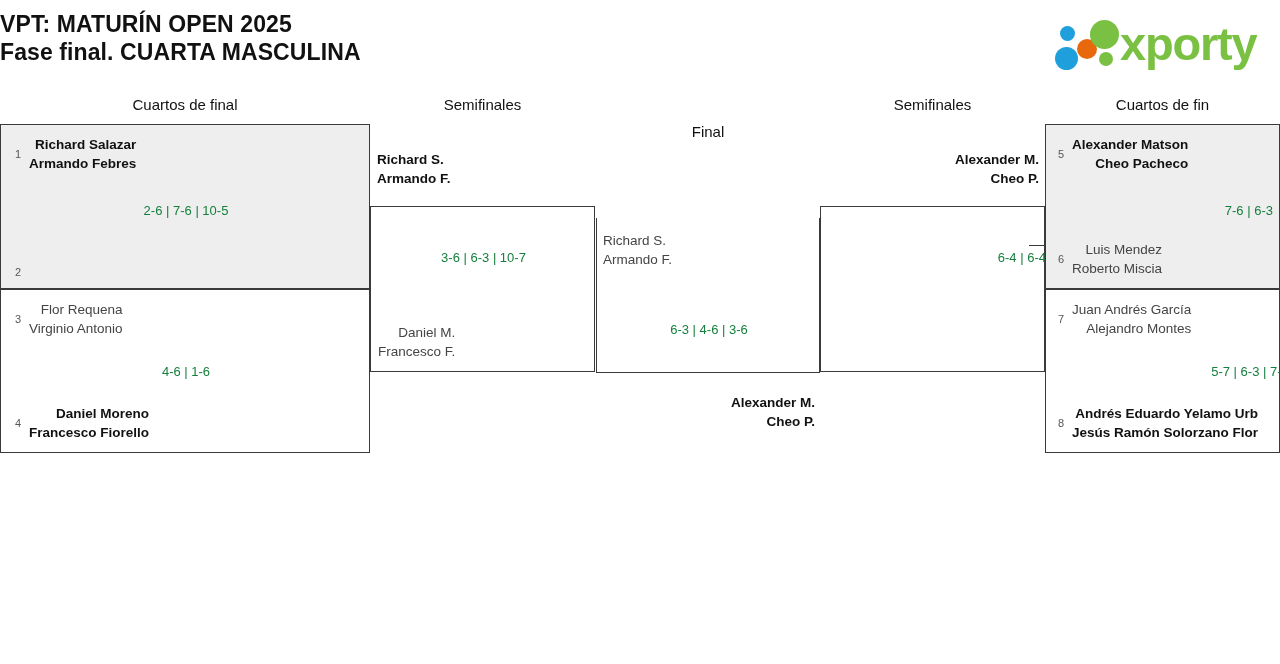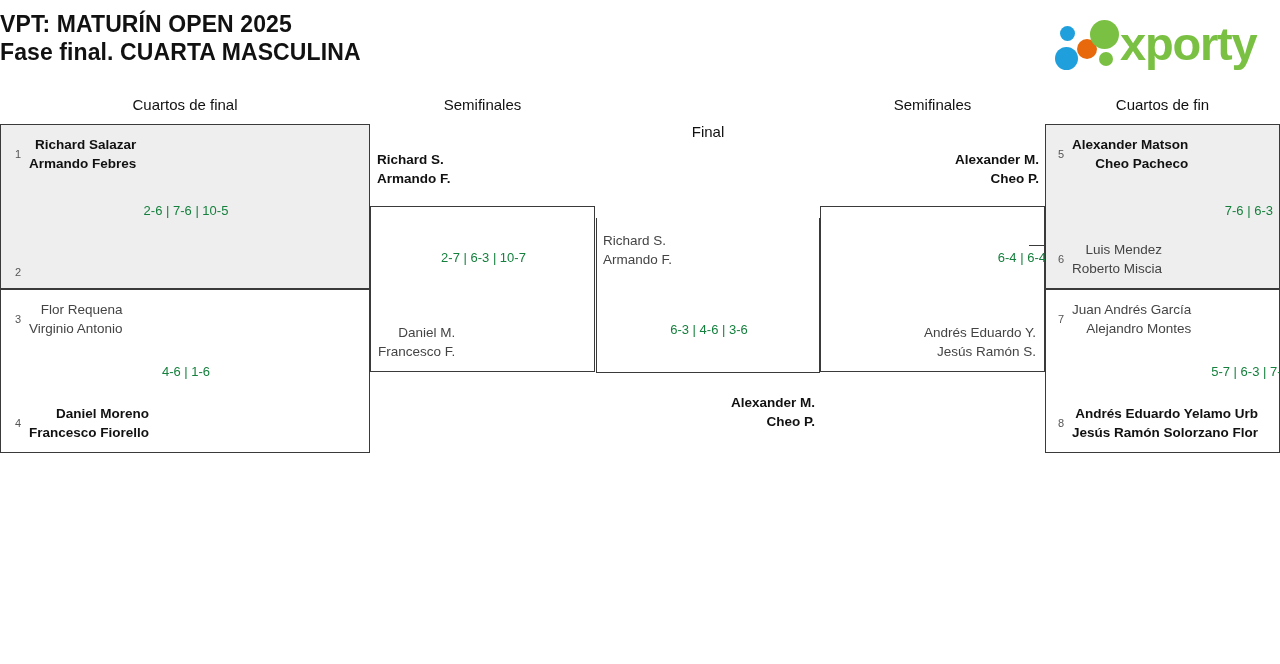--- a/index.html
+++ b/index.html
@@ -210,21 +210,21 @@
   </div>
 
   <div class="connector" style="left:370px; top:206px; width:16px;"></div>
 
   <div class="float-names winner" style="left:377px; top:150px;">
     <span>Richard S.</span><br>
     <span>Armando F.</span>
   </div>
 
   <div class="match" style="left:370px; top:206px; width:225px; height:166px;">
-    <div class="score" style="left:0; width:225px; text-align:center; top:43px;">2-7 | 6-3 | 10-7</div>
+    <div class="score" style="left:0; width:225px; text-align:center; top:43px;">3-6 | 6-3 | 10-7</div>
     <div class="slot bottom align-left pad-left" style="padding-left:7px;">
       <span class="names">
         <span>Daniel M.</span><br>
         <span>Francesco F.</span>
       </span>
     </div>
   </div>
 
   <div class="float-names" style="left:603px; top:231px;">
     <span>Richard S.</span><br>
@@ -240,26 +240,20 @@
     <span>Cheo P.</span>
   </div>
 
   <div class="float-names winner right" style="left:820px; width:219px; top:150px;">
     <span>Alexander M.</span><br>
     <span>Cheo P.</span>
   </div>
 
   <div class="match" style="left:820px; top:206px; width:225px; height:166px;">
     <div class="score" style="left:0; width:225px; text-align:right; top:43px;">6-4 | 6-4</div>
-    <div class="slot bottom align-right">
-      <span class="names" style="text-align:right;">
-        <span>Andrés Eduardo Y.</span><br>
-        <span>Jesús Ramón S.</span>
-      </span>
-    </div>
   </div>
 
   <div class="connector" style="left:1029px; top:245px; width:17px;"></div>
 
   <div class="match filled" style="left:1045px; top:124px; width:235px; height:165px;">
     <div class="slot top align-left pad-left" style="padding-left:4px;">
       <span class="seed">5</span>
       <span class="names winner">
         <span>Alexander Matson</span><br>
         <span>Cheo Pacheco</span>

